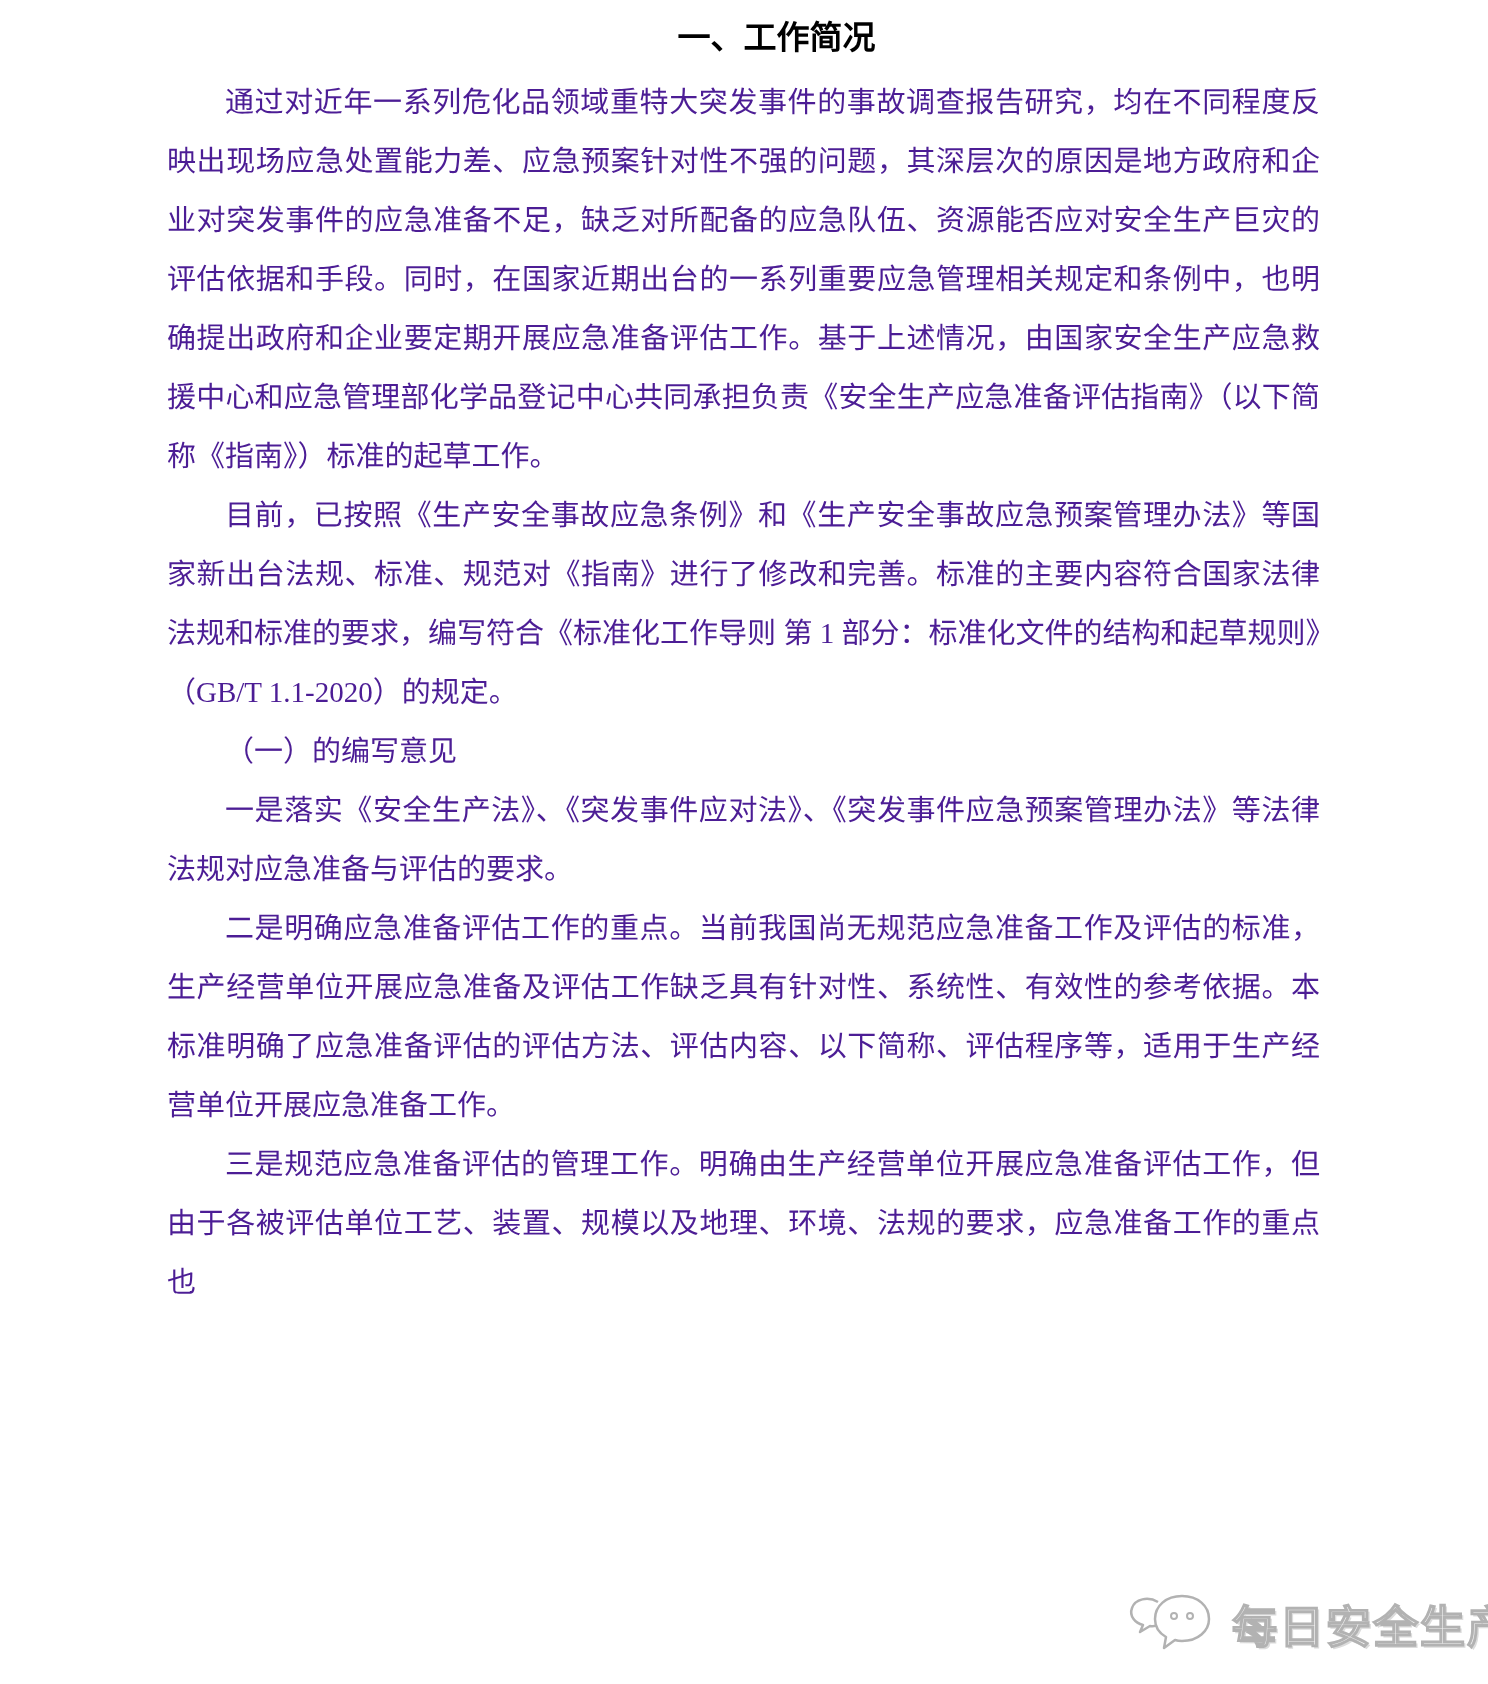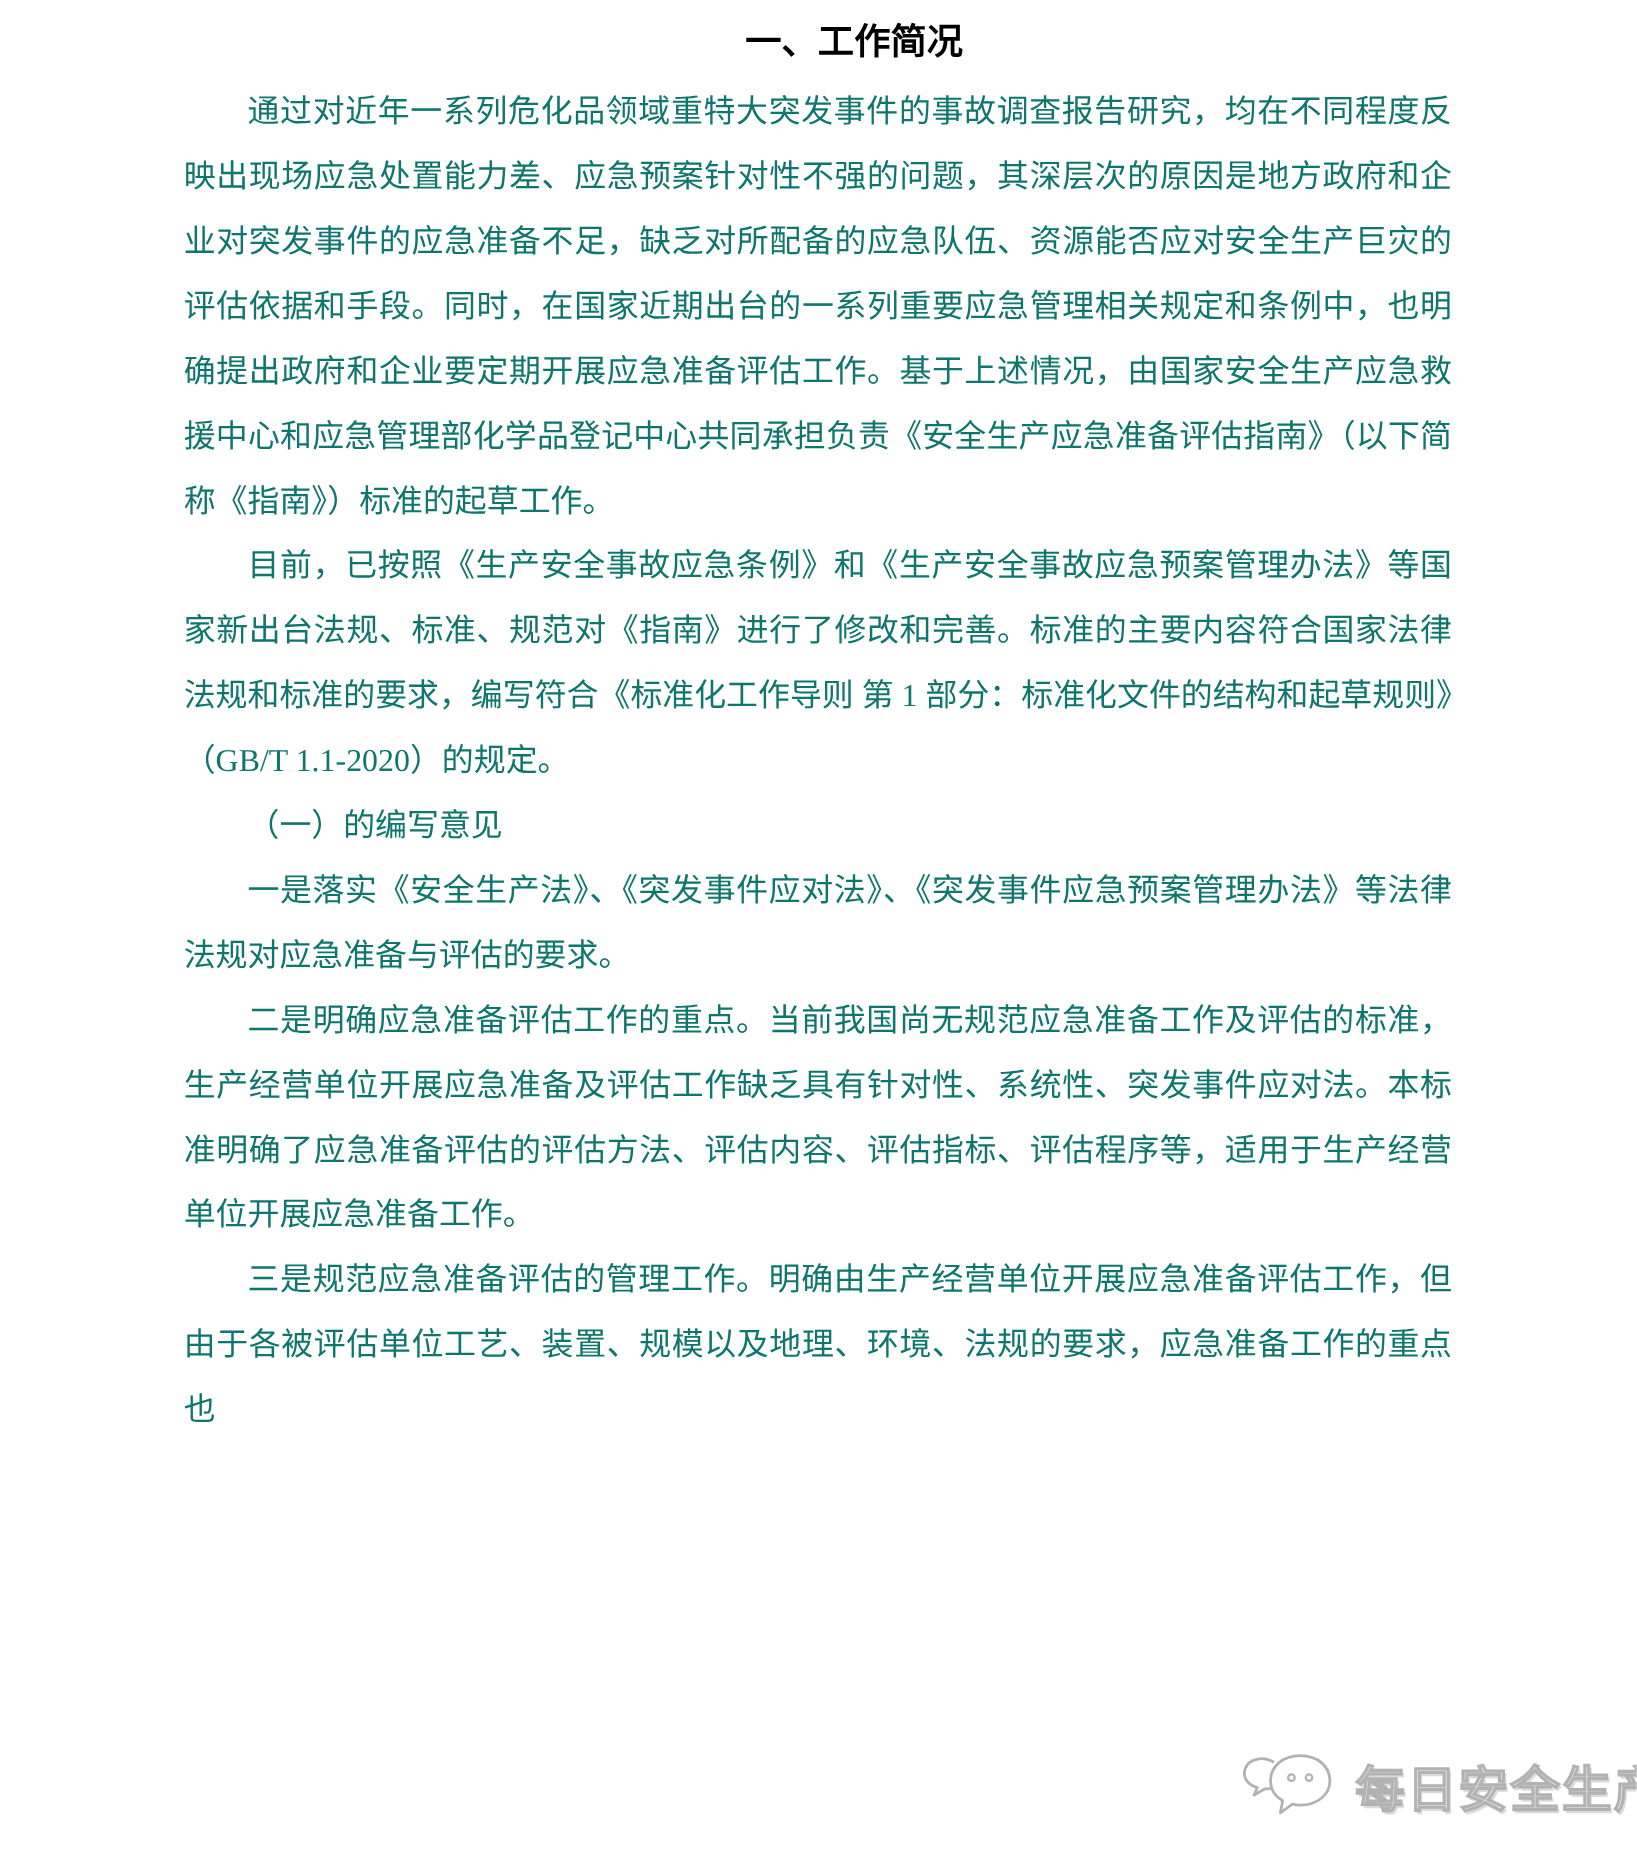--- a/index.html
+++ b/index.html
@@ -28,21 +28,21 @@
   .h2{
     margin:18px 0 22px 0;
   }
   .para{
     font-family:"Liberation Serif","DejaVu Serif",serif;
     font-size:29px;
     line-height:59px;
     text-align:justify;
     text-indent:2em;
     margin:0;
-    color:#0f766e;
+    color:#4c1d95;
   }
   .sub{
     text-align:left;
   }
   .watermark{
     position:absolute;
     left:1128px;
     top:1588px;
     z-index:0;
     display:flex;
@@ -78,17 +78,17 @@
     </svg>
     <span class="wm-text">每日安全生产</span>
   </div>
 
   <div class="content">
     <h1 class="h">一、工作简况</h1>
     <p class="para">通过对近年一系列危化品领域重特大突发事件的事故调查报告研究，均在不同程度反映出现场应急处置能力差、应急预案针对性不强的问题，其深层次的原因是地方政府和企业对突发事件的应急准备不足，缺乏对所配备的应急队伍、资源能否应对安全生产巨灾的评估依据和手段。同时，在国家近期出台的一系列重要应急管理相关规定和条例中，也明确提出政府和企业要定期开展应急准备评估工作。基于上述情况，由国家安全生产应急救援中心和应急管理部化学品登记中心共同承担负责《安全生产应急准备评估指南》（以下简称《指南》）标准的起草工作。</p>
     <p class="para">目前，已按照《生产安全事故应急条例》和《生产安全事故应急预案管理办法》等国家新出台法规、标准、规范对《指南》进行了修改和完善。标准的主要内容符合国家法律法规和标准的要求，编写符合《标准化工作导则 第 1 部分：标准化文件的结构和起草规则》（GB/T 1.1-2020）的规定。</p>
     <p class="para sub">（一）的编写意见</p>
     <p class="para">一是落实《安全生产法》、《突发事件应对法》、《突发事件应急预案管理办法》等法律法规对应急准备与评估的要求。</p>
-    <p class="para">二是明确应急准备评估工作的重点。当前我国尚无规范应急准备工作及评估的标准，生产经营单位开展应急准备及评估工作缺乏具有针对性、系统性、突发事件应对法。本标准明确了应急准备评估的评估方法、评估内容、评估指标、评估程序等，适用于生产经营单位开展应急准备工作。</p>
+    <p class="para">二是明确应急准备评估工作的重点。当前我国尚无规范应急准备工作及评估的标准，生产经营单位开展应急准备及评估工作缺乏具有针对性、系统性、有效性的参考依据。本标准明确了应急准备评估的评估方法、评估内容、以下简称、评估程序等，适用于生产经营单位开展应急准备工作。</p>
     <p class="para">三是规范应急准备评估的管理工作。明确由生产经营单位开展应急准备评估工作，但由于各被评估单位工艺、装置、规模以及地理、环境、法规的要求，应急准备工作的重点也</p>
   </div>
 
 </div>
 
 </body></html>

